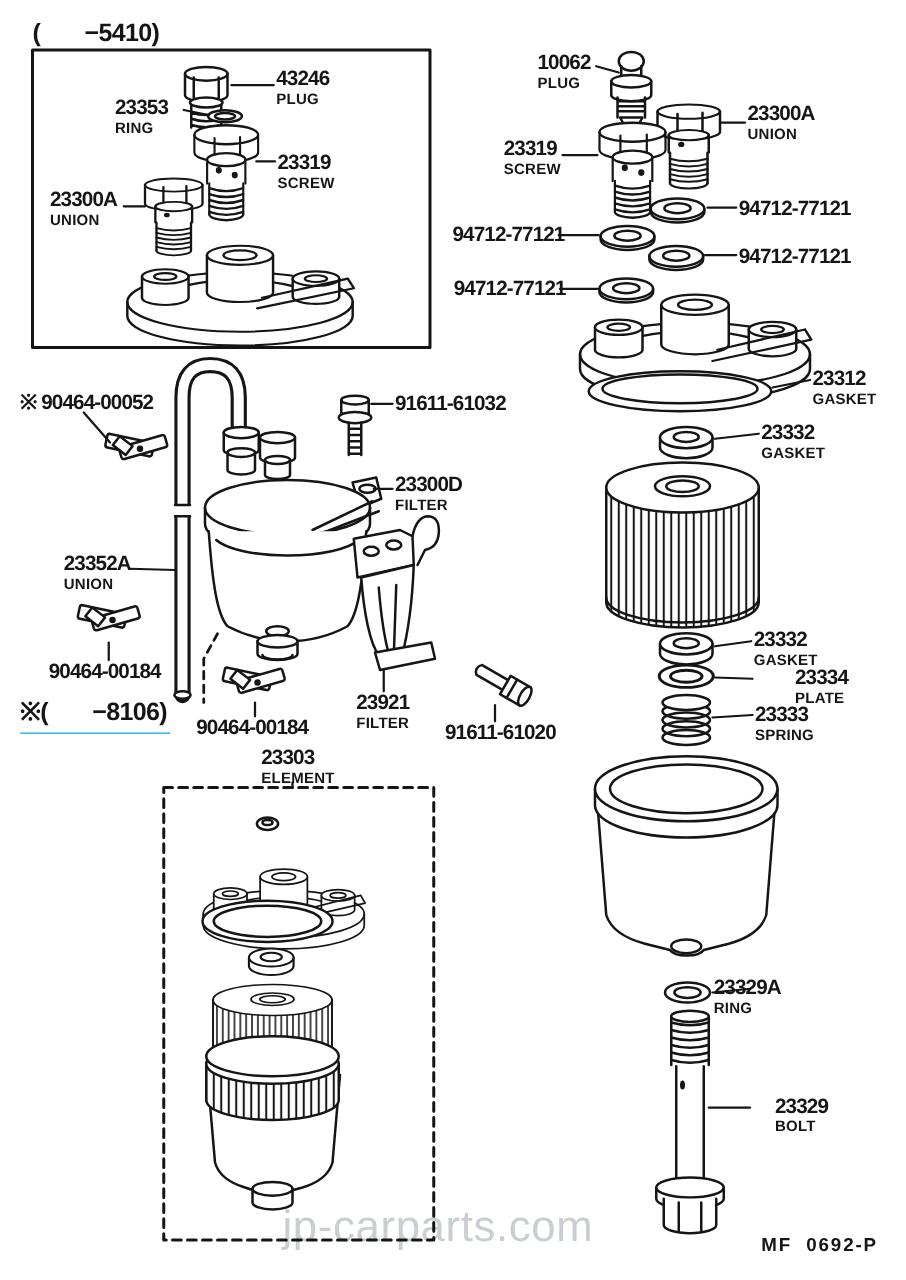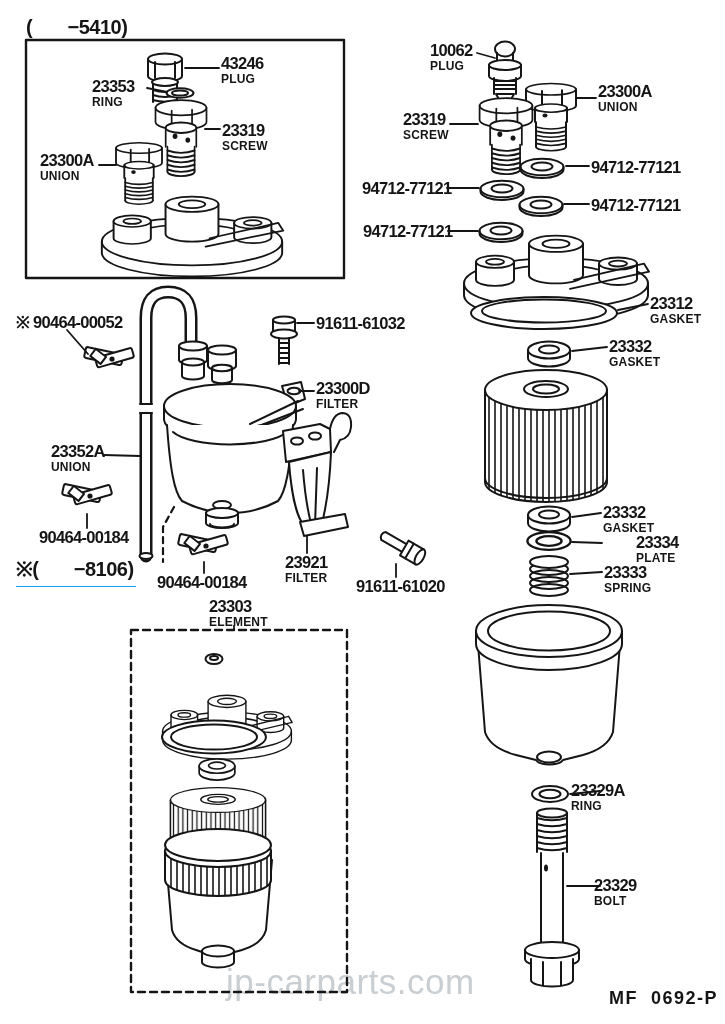--- a/index.html
+++ b/index.html
@@ -8,21 +8,21 @@
   #wm{position:absolute;z-index:0;font-size:35px;letter-spacing:.5px;
       color:#c9ced2;left:226px;top:962px;white-space:pre}
   svg#art{position:absolute;left:0;top:0;z-index:1}
   .lbl{position:absolute;z-index:2;font-weight:700;line-height:1;white-space:nowrap}
   .lbl .num{display:block;font-size:16.5px;letter-spacing:-.7px}
   .lbl .nm{display:block;font-size:12px;letter-spacing:.2px;margin-top:1px}
   .note{position:absolute;z-index:2;font-weight:700;font-size:20px;
         letter-spacing:-.5px;white-space:pre}
   #note-late{border-bottom:1px solid #0ea5e9;padding-bottom:4px;padding-right:2px}
   #doccode{position:absolute;z-index:2;left:609px;top:988px;font-weight:700;
-           font-size:18px;letter-spacing:1.5px;white-space:pre}
+           font-size:15px;letter-spacing:1.5px;white-space:pre}
 </style>
 </head>
 <body>
 
 <div id="wm">jp-carparts.com</div>
 
 <svg id="art" width="725" height="1024" viewBox="0 0 725 1024">
   <defs>
     <pattern id="vl" width="6" height="8" patternUnits="userSpaceOnUse">
       <rect width="6" height="8" fill="#fff"></rect>
@@ -347,21 +347,21 @@
   <span class="nm">PLATE</span>
 </div>
 <div class="lbl" style="left:604px;top:564px">
   <span class="num">23333</span>
   <span class="nm">SPRING</span>
 </div>
 <div class="lbl" style="left:571px;top:782px">
   <span class="num">23329A</span>
   <span class="nm">RING</span>
 </div>
-<div class="lbl" style="left:594px;top:877px">
+<div class="lbl" style="left:620px;top:877px">
   <span class="num">23329</span>
   <span class="nm">BOLT</span>
 </div>
 <div class="lbl" style="left:16px;top:314px">
   <span class="num">※ 90464-00052</span>
 </div>
 <div class="lbl" style="left:316px;top:315px">
   <span class="num">91611-61032</span>
 </div>
 <div class="lbl" style="left:316px;top:380px">

